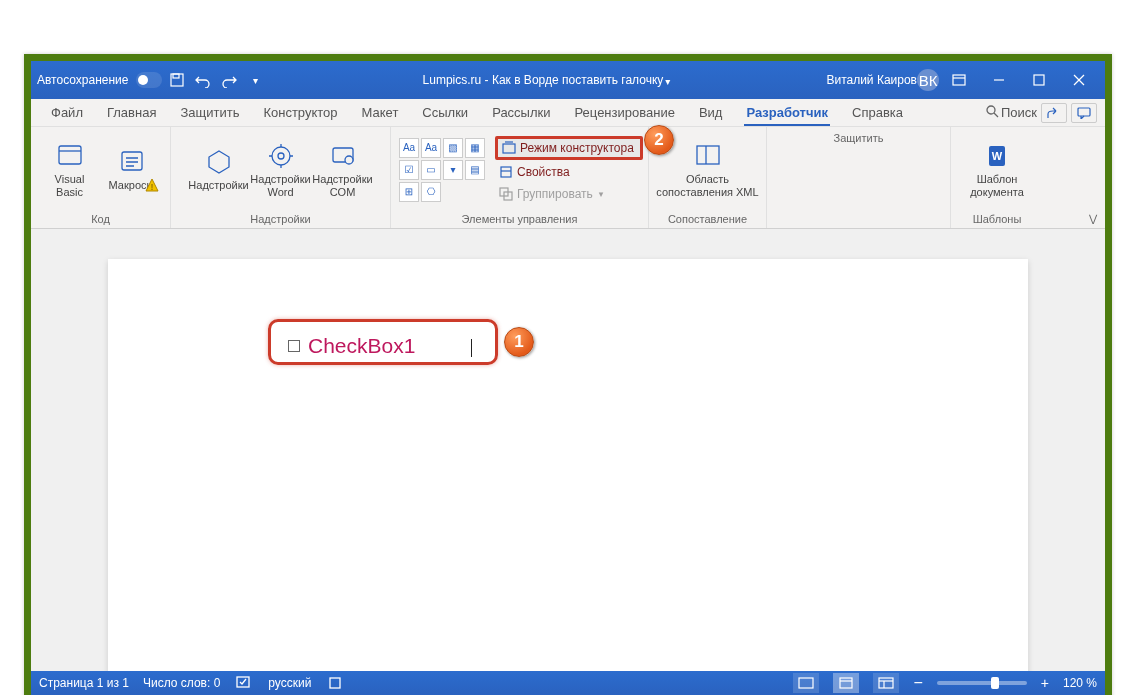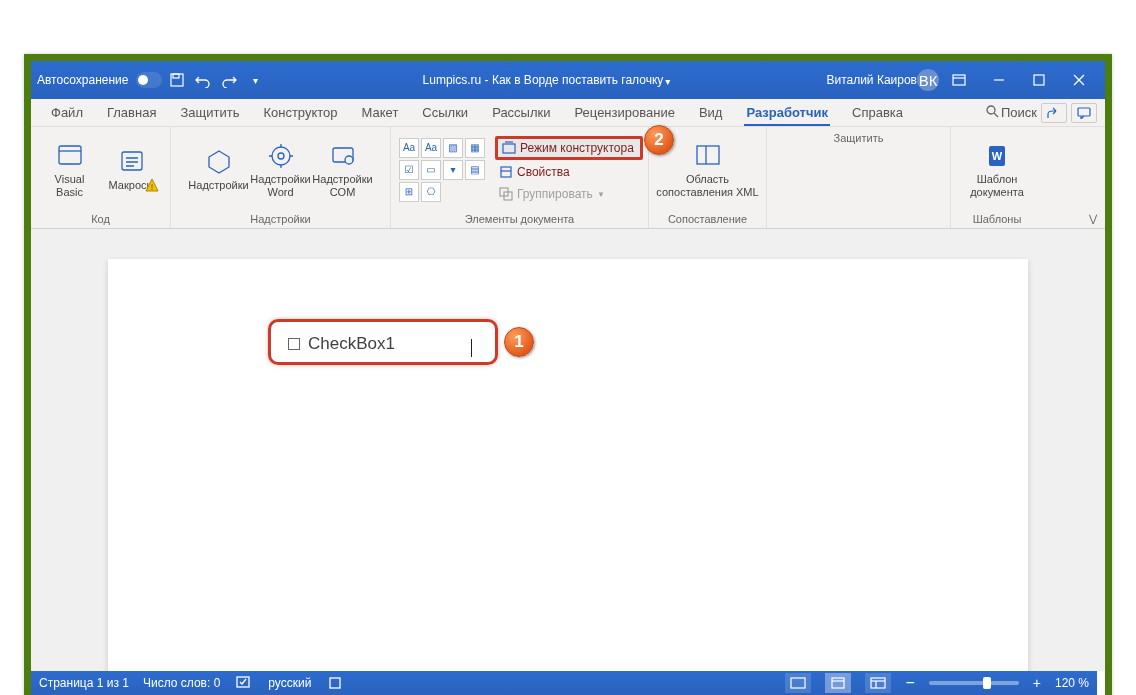--- a/index.html
+++ b/index.html
@@ -41,31 +41,31 @@
   .ctrl-row { height: 20px; display: flex; align-items: center; gap: 4px; padding: 0 4px; font-size: 12px; color: #7f1d1d; }
   .ctrl-row.disabled { color: #a0a0a0; }
   .ctrl-row.highlight { border: 3px solid #cc3b2a; border-radius: 2px; background: #e8e8e8; height: 24px; position: relative; }
   .warn-tri { position:relative; width:14px; height:14px; }
 
   .collapse-caret { width: 16px; height: 16px; align-self: flex-end; margin-right: 4px; margin-bottom: 2px; display:flex; align-items:center; justify-content:center; color:#666; font-size:10px; }
 
   
   .docarea { position: absolute; left:0; right:0; top: 168px; bottom: 24px; background: #f0f0f0; display:flex; justify-content:center; overflow:hidden; }
   .page { width: 920px; min-height: 600px; background: #fff; margin-top: 30px; box-shadow: 0 2px 6px rgba(0,0,0,0.15); position:relative; }
-  .checkbox-ctrl { position:absolute; left:180px; top:75px; display:flex; align-items:center; gap:8px; font-size:17px; color:#404040; }
+  .checkbox-ctrl { position:absolute; left:180px; top:75px; display:flex; align-items:center; gap:8px; font-size:21px; color:#be185d; }
   .checkbox-ctrl .box { width:12px; height:12px; border:1px solid #666; background:#fff; }
   .callout { position:absolute; border:3px solid #cc3b2a; border-radius:10px; box-shadow: 0 0 4px rgba(204,59,42,0.4); }
   .badge { position:absolute; width:30px; height:30px; border-radius:50%; background: radial-gradient(circle at 35% 30%, #ff9d5c, #e35a1a 70%); color:#fff; font-weight:bold; font-size:17px; display:flex; align-items:center; justify-content:center; box-shadow: 1px 1px 3px rgba(0,0,0,0.4); border:1px solid #b84a15; }
   .cursor { width:1px; height:18px; background:#222; }
 
   
   .vscroll { position:absolute; right:0; top:0; bottom:0; width:16px; background:#f0f0f0; }
 
   
-  .statusbar { position:absolute; left:0; right:8px; bottom:0; height:24px; background: linear-gradient(to bottom, #2c6cce, #2a62bf); color:#fff; display:flex; align-items:center; font-size:12px; padding: 0 8px; gap:14px; }
+  .statusbar { position:absolute; left:0; right:0; bottom:0; height:24px; background: linear-gradient(to bottom, #2c6cce, #2a62bf); color:#fff; display:flex; align-items:center; font-size:12px; padding: 0 8px; gap:14px; }
   .sb-spacer { flex:1; }
   .sb-icon { width:20px; height:20px; display:flex; align-items:center; justify-content:center; }
   .sb-viewbtn { width:26px; height:20px; display:flex; align-items:center; justify-content:center; background: rgba(255,255,255,0.15); }
   .sb-viewbtn.active { background: rgba(255,255,255,0.35); }
   .zoom-slider { width:90px; height:4px; background: rgba(255,255,255,0.4); position:relative; border-radius:2px; }
   .zoom-thumb { position:absolute; left:60%; top:-4px; width:8px; height:12px; background:#fff; border-radius:2px; }
 </style>
 </head>
 <body>
 
@@ -254,21 +254,21 @@
           <div class="ctrl-row disabled">
             <svg width="14" height="14" viewBox="0 0 14 14" fill="none" stroke="#a0a0a0" stroke-width="1.2">
                 <rect x="1" y="1" width="8" height="8"></rect>
                 <rect x="5" y="5" width="8" height="8"></rect>
               </svg>
             <span>Группировать</span>
             <span style="font-size:9px; margin-left:2px;">▾</span>
           </div>
         </div>
       </div>
-      <div class="group-label">Элементы документа</div>
+      <div class="group-label">Элементы управления</div>
 
       <div class="badge" style="top:-2px; right:-26px;">2</div>
     </div>
 
     <div class="group" style="width:118px;">
       <div class="group-body">
         <div class="bigbtn" style="width:108px;">
           <div class="icn">
               <svg width="28" height="28" viewBox="0 0 28 28" fill="none" stroke="#2a62bf" stroke-width="1.3">
                 <rect x="3" y="4" width="22" height="18"></rect>

